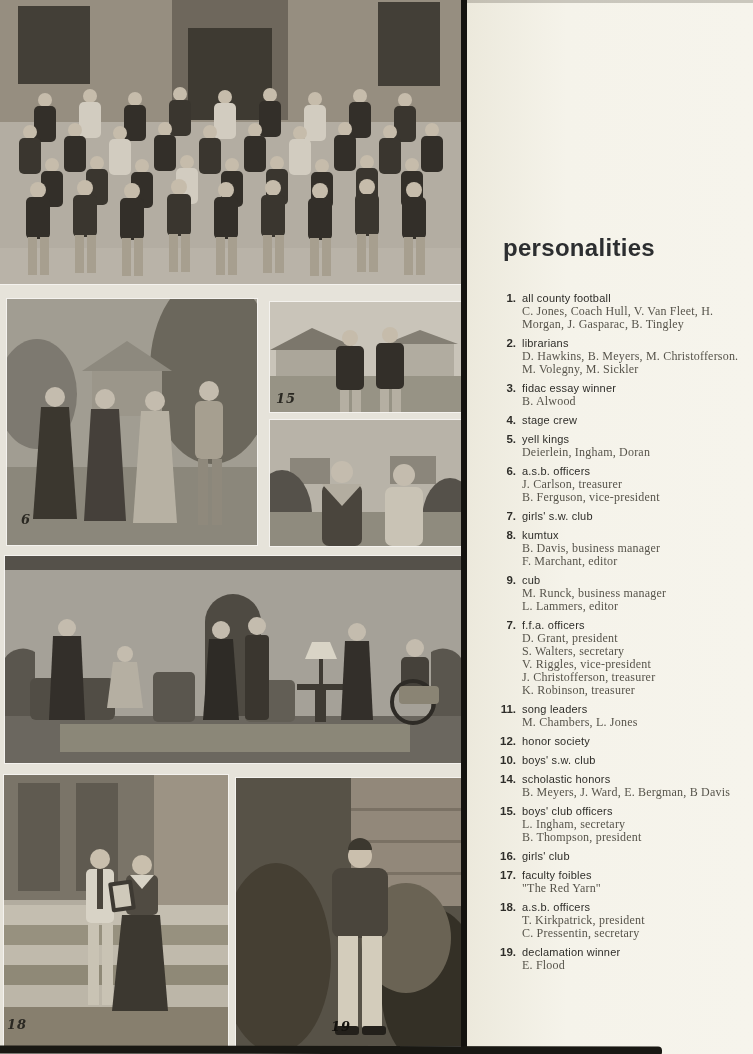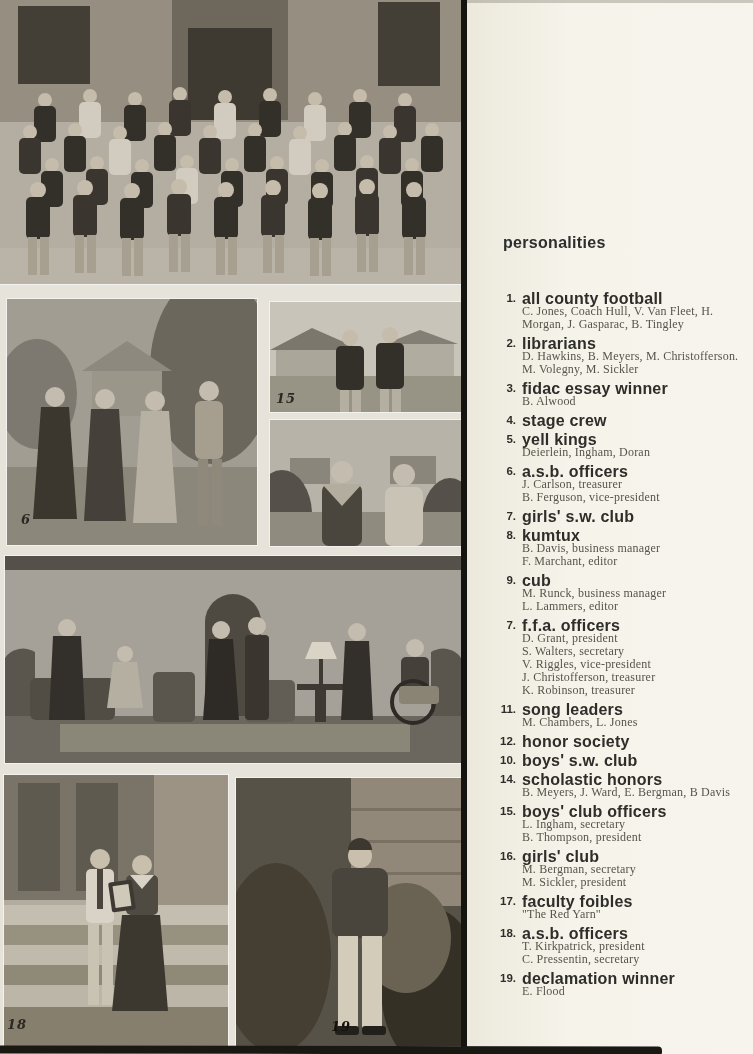--- a/index.html
+++ b/index.html
@@ -29,28 +29,28 @@
 
   
   .spine{position:absolute;left:461px;top:0;width:6px;height:1054px;background:#14130f;}
 
   
   .text-page{position:absolute;left:467px;top:0;width:286px;height:1054px;
              background:linear-gradient(90deg,#ece9dc 0%,#f5f3ea 35%,#f6f4ec 100%);}
   .text-page::before{content:"";position:absolute;left:0;top:0;width:100%;height:3px;
              background:rgba(120,116,104,.35);}
   h1.page-title{position:absolute;left:36px;top:234px;margin:0;
-      font-family:"Liberation Sans",sans-serif;font-weight:bold;font-size:16px;
+      font-family:"Liberation Sans",sans-serif;font-weight:bold;font-size:24px;
       letter-spacing:.3px;color:#2c2e30;}
   .plist{position:absolute;left:30px;top:292px;width:248px;}
   .pitem{display:flex;margin-bottom:6px;}
   .num{width:19px;flex:0 0 19px;text-align:right;margin-right:6px;
        font-weight:bold;font-size:11.5px;line-height:13px;color:#2e2d29;}
   .pbody{flex:1;}
-  .ptitle{font-weight:bold;font-size:16px;line-height:13px;letter-spacing:.2px;color:#2e2d29;}
+  .ptitle{font-weight:normal;font-size:11px;line-height:13px;letter-spacing:.2px;color:#2e2d29;}
   .pline{font-family:"Liberation Serif",serif;font-size:12px;line-height:13px;
          letter-spacing:.2px;color:#57544b;white-space:nowrap;}
 
   
   .bottom-strip{position:absolute;left:0;top:1046px;width:662px;height:8px;
                 background:#191813;border-radius:0 4px 2px 0;transform:rotate(.1deg);}
 </style>
 </head>
 <body>
 
@@ -415,24 +415,20 @@
               <div class="pline">L. Ingham, secretary</div>
               <div class="pline">B. Thompson, president</div>
             </div>
     </div>
   </div>
 
   <div class="pitem">
     <div class="num">16.</div>
     <div class="pbody">
       <div class="ptitle">girls' club</div>
-      <div class="plines">
-              <div class="pline">M. Bergman, secretary</div>
-              <div class="pline">M. Sickler, president</div>
-            </div>
     </div>
   </div>
 
   <div class="pitem">
     <div class="num">17.</div>
     <div class="pbody">
       <div class="ptitle">faculty foibles</div>
       <div class="plines">
               <div class="pline">"The Red Yarn"</div>
             </div>

